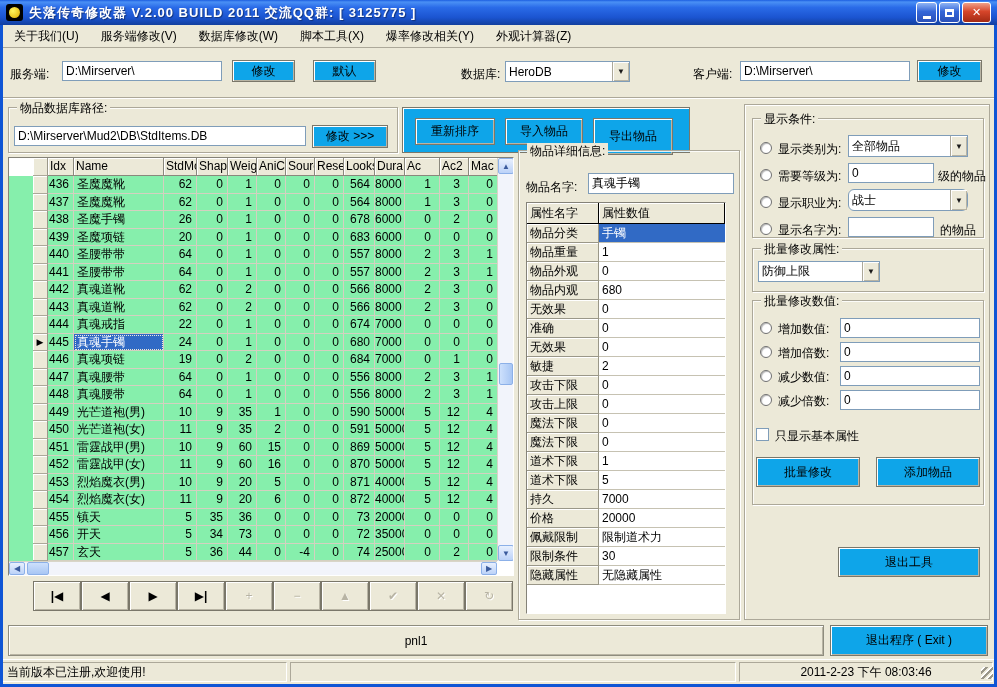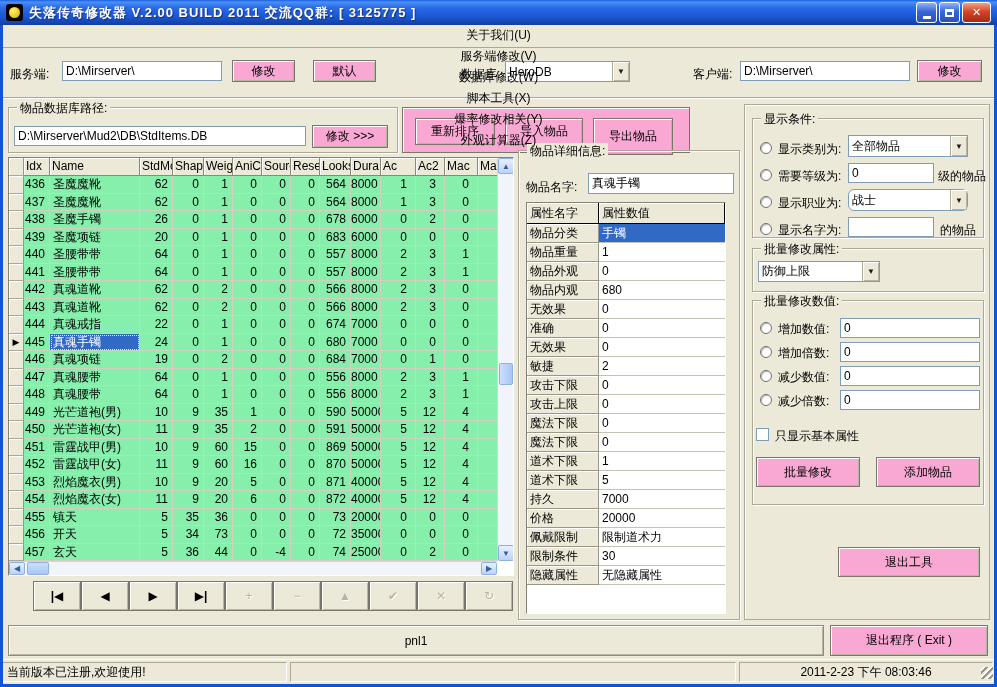--- a/index.html
+++ b/index.html
@@ -22,45 +22,45 @@
   .caption-btns{margin-left:auto;display:flex;gap:2px;}
   .cbtn{width:21px;height:21px;border:1px solid #fff;border-radius:3px;color:#fff;
     display:flex;align-items:center;justify-content:center;font-size:11px;font-weight:bold;
     background:linear-gradient(180deg,#8fb4f5,#3567d8 45%,#2a50b8);}
   .cbtn.close{width:29px;background:linear-gradient(180deg,#f0a088,#d6452a 45%,#a32a14);}
   .cbtn .minglyph{display:block;width:8px;height:3px;background:#fff;margin-top:9px;}
   .cbtn .maxglyph{display:block;width:9px;height:8px;border:2px solid #fff;border-top-width:3px;}
 
   
   .menubar{position:absolute;left:3px;top:25px;width:991px;height:23px;background:#ece9d8;
-    border-bottom:1px solid #aca899;display:flex;align-items:center;z-index:40;flex-direction:column;}
+    border-bottom:1px solid #aca899;display:flex;align-items:center;z-index:40;}
   .mi{padding:2px 11px;}
 
   
   .lbl{position:absolute;white-space:nowrap;}
   .txt{position:absolute;background:#fff;border:1px solid #7f9db9;font:12px "Liberation Sans","DejaVu Sans",sans-serif;
     padding:1px 3px;color:#000;}
-  .btn{position:absolute;background:#f9a8d4;border:1px solid #7a776a;
+  .btn{position:absolute;background:#0ea5e9;border:1px solid #7a776a;
     box-shadow:inset 1px 1px 0 #fff,inset -1px -1px 0 #b8b4a4;
     display:flex;align-items:center;justify-content:center;font-size:12px;cursor:default;white-space:nowrap;}
   .combo{position:absolute;background:#fff;border:1px solid #7f9db9;display:flex;align-items:center;}
   .combo .val{flex:1;padding:0 3px;overflow:hidden;white-space:nowrap;}
   .combo .drop{width:17px;align-self:stretch;background:#ece9d8;border-left:1px solid #aca899;
     box-shadow:inset 1px 1px 0 #fff,inset -1px -1px 0 #b8b4a4;
     display:flex;align-items:center;justify-content:center;font-size:8px;color:#1a1a1a;}
   .sep{position:absolute;left:3px;width:991px;height:2px;border-top:1px solid #aca899;border-bottom:1px solid #fff;}
 
   
   .group{position:absolute;border:1px solid #aca899;box-shadow:inset 1px 1px 0 rgba(255,255,255,.85),1px 1px 0 #fff;}
   .group>.legend{position:absolute;top:-8px;left:8px;background:#ece9d8;padding:0 3px;white-space:nowrap;}
 
   
   .grid{position:absolute;left:8px;top:157px;width:506px;height:419px;background:#fff;
     border:1px solid;border-color:#848278 #fff #fff #848278;overflow:hidden;}
-  .cols{display:flex;}
+  .cols{display:flex;padding-left:24px;}
   .ghead{height:18px;}
   .ghead>div{background:#ece9d8;border-right:1px solid #8a887c;border-bottom:1px solid #8a887c;
     box-shadow:inset 1px 1px 0 #fff;overflow:hidden;white-space:nowrap;line-height:17px;
     text-align:left!important;padding:0 0 0 2px!important;}
   .gbody{position:absolute;left:0;top:18px;width:488px;height:385px;background:#86efac;}
   .gr{height:17.5px;}
   .gr>div{border-right:1px solid #d4d0c0;border-bottom:1px solid #d4d0c0;overflow:hidden;
     white-space:nowrap;line-height:16.5px;text-align:right;padding-right:4px;}
   .gr>div:nth-of-type(1), .ghead>div:nth-of-type(1){background:#ece9d8;border-right:1px solid #9a9788;
     border-bottom:1px solid #aca899;box-shadow:inset 1px 1px 0 #fff;padding:0!important;

